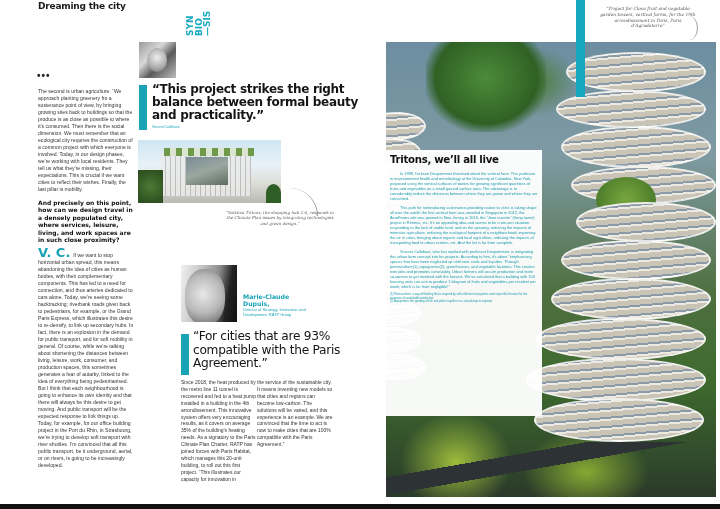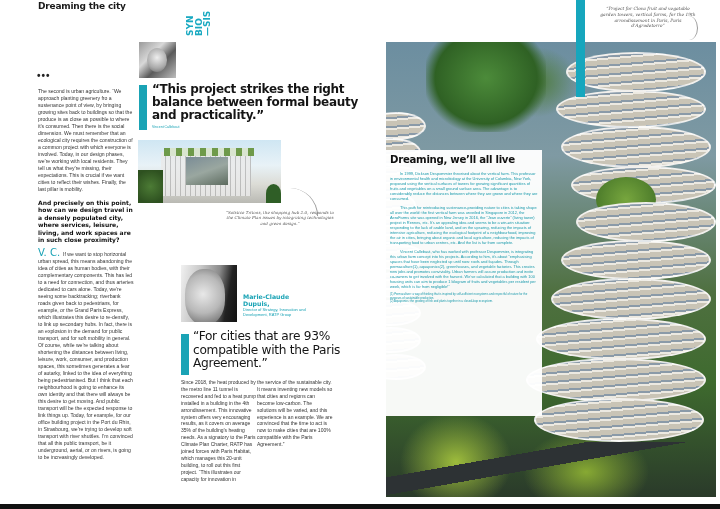--- a/index.html
+++ b/index.html
@@ -6,21 +6,21 @@
     html, body { width: 720px; height: 509px; overflow: hidden; background: #ffffff; }
     body { position: relative; font-family: "Liberation Sans", sans-serif; color: #222; }
     .page-bottom-bar { position: absolute; left: 0; top: 504px; width: 720px; height: 5px; background: #111; }
 
     
     .running-head { position: absolute; left: 38px; top: 1px; font-family: "DejaVu Sans", sans-serif; font-weight: bold; font-size: 9px; color: #1a1a1a; letter-spacing: -0.2px; }
     .dots { position: absolute; left: 37px; top: 70px; font-weight: bold; font-size: 10px; letter-spacing: 1px; color: #222; }
     .col1 { position: absolute; left: 38px; top: 88px; width: 96px; font-family: "Liberation Sans", sans-serif; font-size: 5.1px; line-height: 7px; color: #333; }
     .col1 p { margin-bottom: 6px; }
     .col1 .q { font-family: "DejaVu Sans", sans-serif; font-weight: bold; font-size: 6px; line-height: 7.4px; color: #111; margin-bottom: 6px; }
-    .col1 .initials { font-family: "DejaVu Sans", sans-serif; font-weight: normal; font-size: 10px; color: #1aa3b5; margin-right: 3px; }
+    .col1 .initials { font-family: "DejaVu Sans", sans-serif; font-weight: bold; font-size: 13px; color: #1aa3b5; margin-right: 3px; }
 
     .vert-logo { position: absolute; left: 186px; top: 0px; width: 36px; height: 36px; color: #19a9c1; font-family: "DejaVu Sans", sans-serif; font-weight: bold; font-size: 9px; line-height: 8.5px; writing-mode: vertical-rl; transform: rotate(180deg); }
     .portrait-top { position: absolute; left: 139px; top: 42px; width: 37px; height: 36px; background: linear-gradient(135deg, #9a9a9a 0%, #d8d8d8 35%, #5a5a5a 60%, #bdbdbd 100%); }
     .portrait-top .face { position: absolute; left: 8px; top: 6px; width: 20px; height: 24px; border-radius: 50%; background: radial-gradient(circle at 50% 40%, #eee 0%, #aaa 60%, #666 100%); }
 
     .quote1-bar { position: absolute; left: 139px; top: 85px; width: 8px; height: 45px; background: #1aa3b5; }
     .quote1 { position: absolute; left: 152px; top: 83px; width: 230px; font-family: "DejaVu Sans", sans-serif; font-weight: bold; font-size: 12px; line-height: 13px; color: #151515; letter-spacing: -0.3px; }
     .quote1-attr { position: absolute; left: 152px; top: 125px; font-size: 3.5px; color: #1aa3b5; }
 
     .building-img { position: absolute; left: 138px; top: 140px; width: 143px; height: 63px; overflow: hidden; background: linear-gradient(180deg, #cfe6f3 0%, #e8f2f7 40%, #dcdcd6 70%, #b9b9b3 100%); }
@@ -162,21 +162,21 @@
   <div class="road"></div>
 </div>
 <div class="white-top"></div>
 <div class="caption2-bg"></div>
 <div class="teal-strip"></div>
 <div class="caption2">“Project for Clova fruit and vegetable garden towers, vertical farms, for the 19th arrondissement in Paris, Paris d’Agrodeterre”</div>
 <div class="caption2-curve"></div>
 
 <div class="text-box">
   <div class="headline">
-    <span>Dreaming, we’ll all live</span>
+    <span>Tritons, we’ll all live</span>
   </div>
   <div class="body-right">
     <p>In 1999, Dickson Despommier theorised about the vertical farm. This professor in environmental health and microbiology at the University of Columbia, New York, proposed using the vertical surfaces of towers for growing significant quantities of fruits and vegetables on a small ground surface area. The advantage is to considerably reduce the distances between where they are grown and where they are consumed.</p>
     <p>This path for reintroducing sustenance-providing nature to cities is taking shape all over the world: the first vertical farm was unveiled in Singapore in 2012, the AeroFarms site was opened in New Jersey in 2016, the “Jean ouverte” (living tower) project in Rennes, etc. It’s an appealing idea and seems to be a win-win situation: responding to the lack of arable land, and on the upswing, reducing the impacts of intensive agriculture, reducing the ecological footprint of a neighbourhood, improving the air in cities, bringing about organic and local agriculture, reducing the impacts of transporting food to urban centres, etc. And the list is far from complete.</p>
     <p>Vincent Callebaut, who has worked with professor Despommier, is integrating this urban farm concept into his projects. According to him, it’s about “emphasising spaces that have been neglected up until now: roofs and façades. Through permaculture(1), aquaponics(2), greenhouses, and vegetable factories. This creates new jobs and promotes conviviality. Urban farmers will assure production and invite co-owners to get involved with the harvest. We’ve calculated that a building with 100 housing units can aim to produce 1 kilogram of fruits and vegetables per resident per week, which is far from negligible!”</p>
   </div>
   <div class="footnotes">
     <div>(1) Permaculture: a way of thinking that is inspired by self-sufficient ecosystems and respectful of nature for the purposes of sustainable production.</div>
     <div>(2) Aquaponics: the growing of fish and plants together in a closed-loop ecosystem.</div>
   </div>

